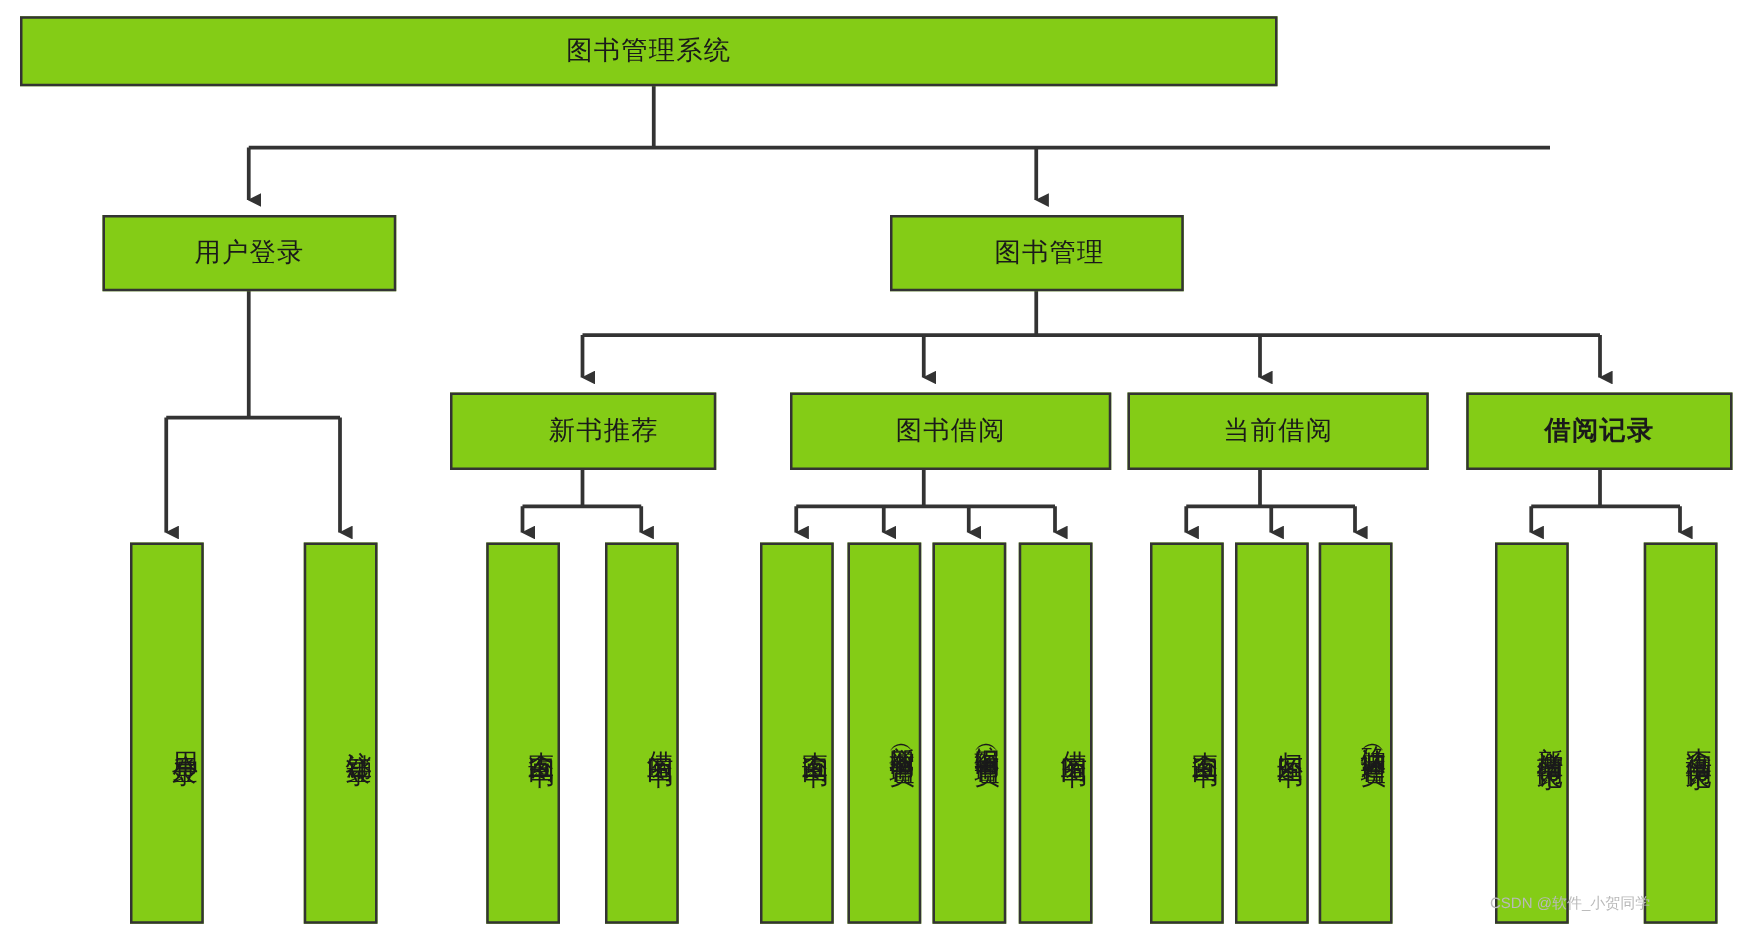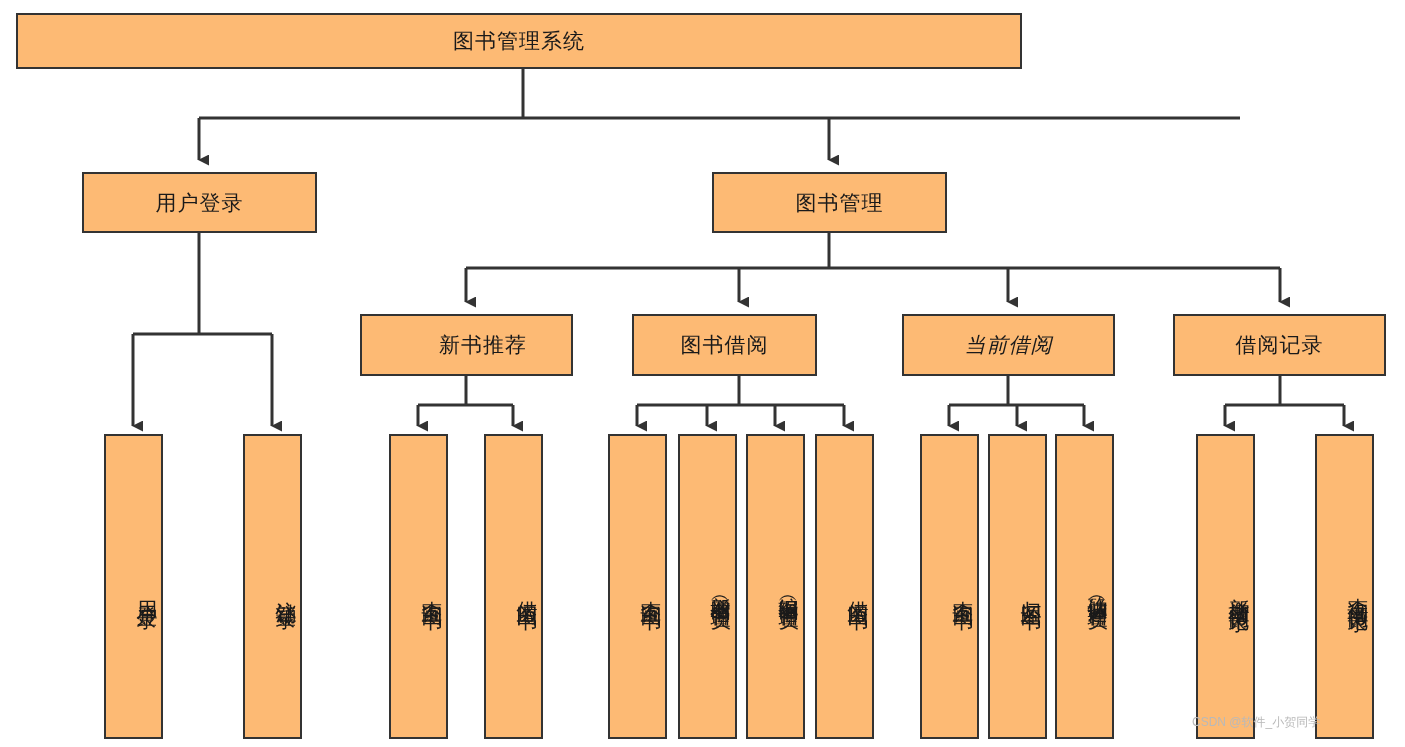--- a/index.html
+++ b/index.html
@@ -24,21 +24,21 @@
     left: 0;
     top: 0;
     width: 1405px;
     height: 747px;
     pointer-events: none;
   }
   .node {
     position: absolute;
     box-sizing: border-box;
     border: 2px solid #333333;
-    background: #fdba74;
+    background: #84cc16;
     display: flex;
     align-items: center;
     justify-content: center;
     color: #1a1a1a;
     z-index: 2;
   }
   .node.horizontal {
     font-size: 21px;
     line-height: 1.2;
     letter-spacing: 1px;
@@ -123,23 +123,23 @@
       <path d="M 1344 405 L 1344 426" marker-end="url(#arrow)"></path>
     </g>
   </svg>
 
   <div class="node horizontal" style="left:16px; top:13px; width:1006px; height:56px;">图书管理系统</div>
 
   <div class="node horizontal" style="left:82px; top:172px; width:235px; height:61px;">用户登录</div>
   <div class="node horizontal" style="left:712px; top:172px; width:235px; height:61px;padding-left:20px;">图书管理</div>
 
   <div class="node horizontal" style="left:360px; top:314px; width:213px; height:62px;padding-left:33px;">新书推荐</div>
-  <div class="node horizontal" style="left:632px; top:314px; width:185px; height:62px;">图书借阅</div>
-  <div class="node horizontal" style="left:902px; top:314px; width:213px; height:62px;font-style:italic;">当前借阅</div>
-  <div class="node horizontal" style="left:1173px; top:314px; width:213px; height:62px;">借阅记录</div>
+  <div class="node horizontal" style="left:632px; top:314px; width:257px; height:62px;">图书借阅</div>
+  <div class="node horizontal" style="left:902px; top:314px; width:241px; height:62px;">当前借阅</div>
+  <div class="node horizontal" style="left:1173px; top:314px; width:213px; height:62px;font-weight:bold;">借阅记录</div>
 
   <div class="node vertical" style="left:104px; top:434px; width:59px; height:305px;">用户登录</div>
   <div class="node vertical" style="left:243px; top:434px; width:59px; height:305px;">注销登录</div>
 
   <div class="node vertical" style="left:389px; top:434px; width:59px; height:305px;">查询图书</div>
   <div class="node vertical" style="left:484px; top:434px; width:59px; height:305px;">借阅图书</div>
 
   <div class="node vertical" style="left:608px; top:434px; width:59px; height:305px;">查询图书</div>
   <div class="node vertical tall-text" style="left:678px; top:434px; width:59px; height:305px;">新增图书（管理员）</div>
   <div class="node vertical tall-text" style="left:746px; top:434px; width:59px; height:305px;">编辑图书（管理员）</div>

